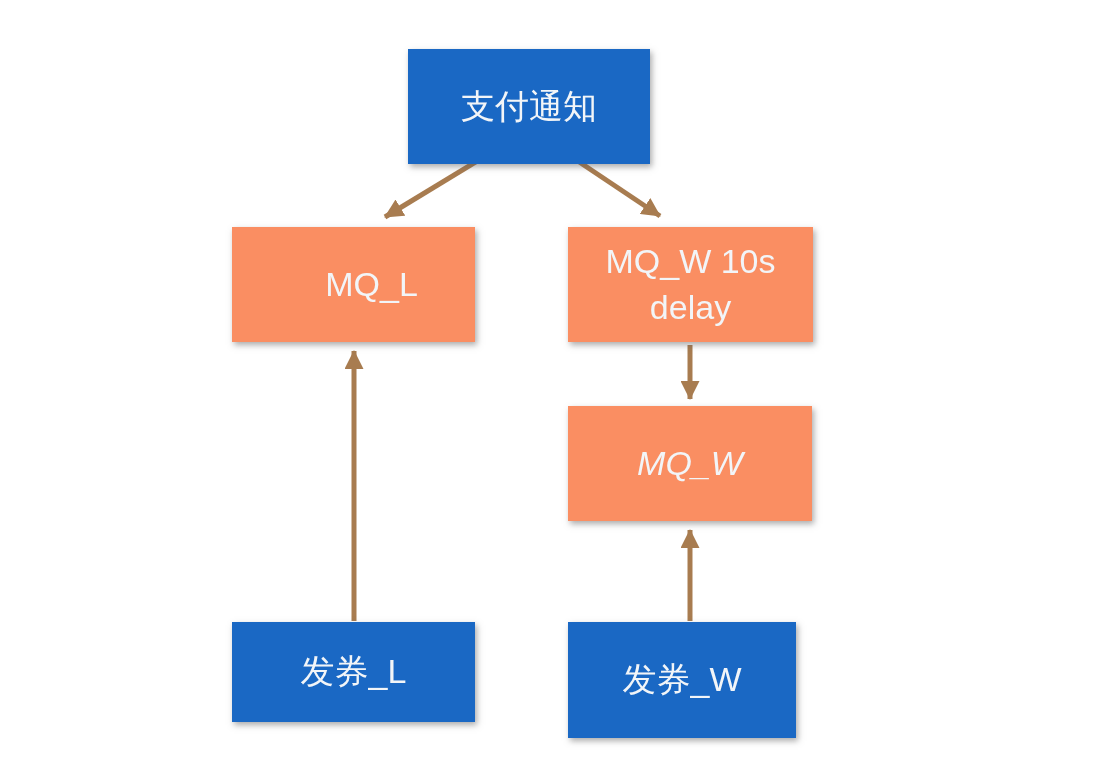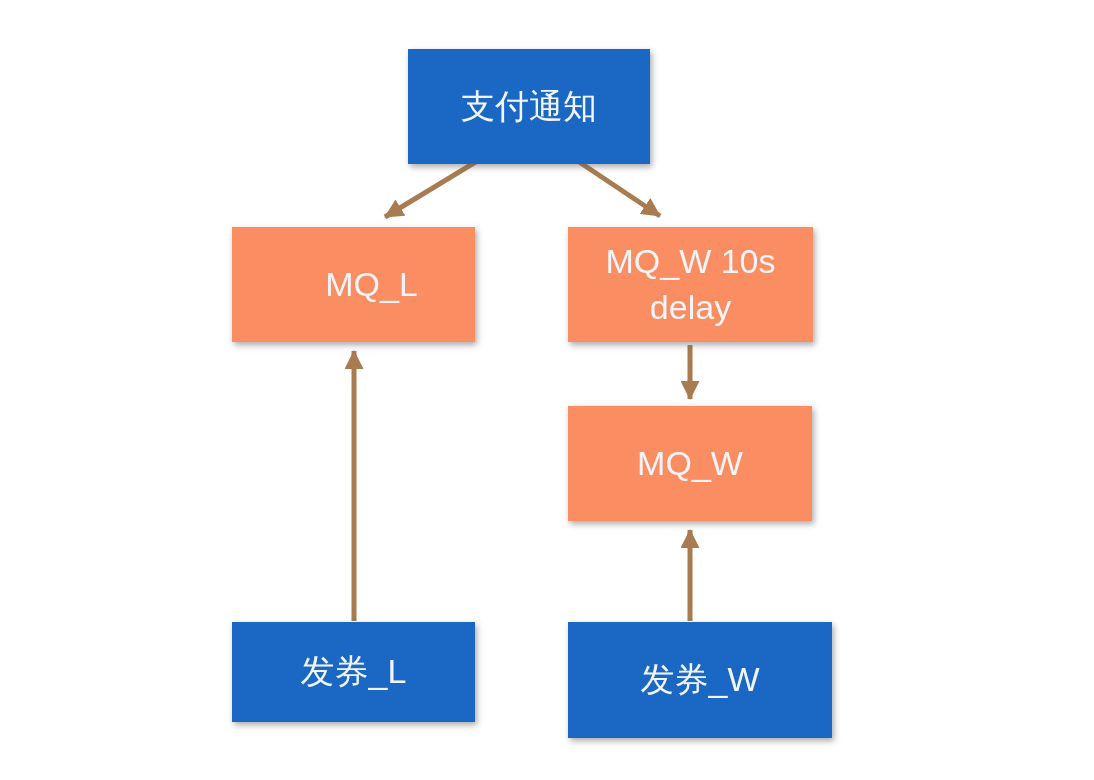--- a/index.html
+++ b/index.html
@@ -39,23 +39,23 @@
     font-size: 34px;
     font-weight: 300;
     line-height: 1.35;
     box-shadow: 2px 3px 6px rgba(90, 90, 90, 0.5);
   }
   .node.blue   { background: var(--node-blue); }
   .node.orange { background: var(--node-orange); }
   #n-payment { left: 408px; top: 13px;  width: 242px; height: 115px; margin-top: 36px; }
   #n-mql     { left: 232px; top: 227px; width: 243px; height: 115px; padding-left: 36px; }
   #n-mqwd    { left: 568px; top: 227px; width: 245px; height: 115px; padding: 0 34px; }
-  #n-mqw     { left: 568px; top: 406px; width: 244px; height: 115px; }
+  #n-mqw     { left: 568px; top: 406px; width: 244px; height: 115px; font-style: italic; }
   #n-fql     { left: 232px; top: 622px; width: 243px; height: 100px; }
-  #n-fqw     { left: 568px; top: 622px; width: 264px; height: 116px; }
+  #n-fqw     { left: 568px; top: 622px; width: 228px; height: 116px; }
 </style>
 </head>
 <body>
 
 <div class="canvas">
 
   <svg class="edges" viewBox="0 0 1094 780" xmlns="http://www.w3.org/2000/svg">
     <defs>
       <marker id="ah" viewBox="0 0 10 10" refX="9.5" refY="5" markerWidth="3.8" markerHeight="3.8" orient="auto-start-reverse">
         <path class="arrowhead" d="M0,0 L10,5 L0,10 z"></path>

